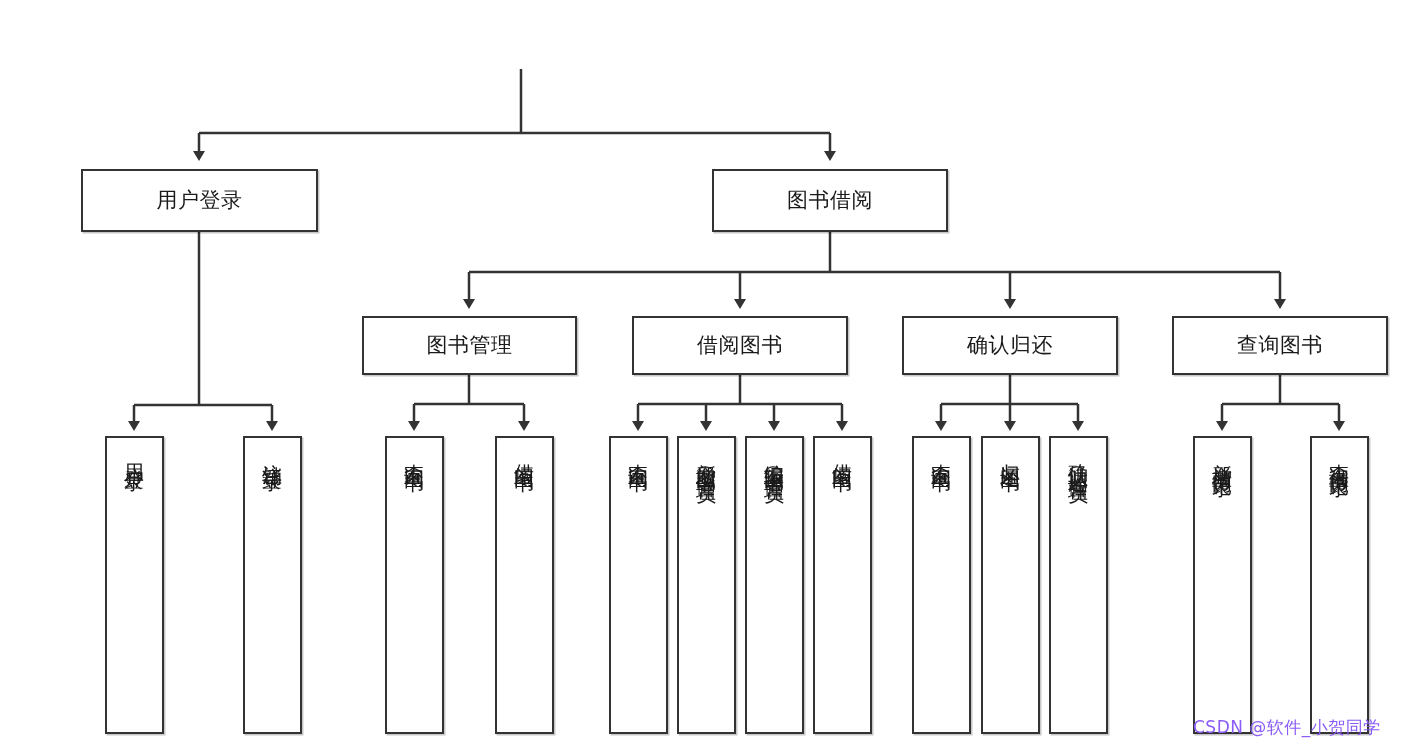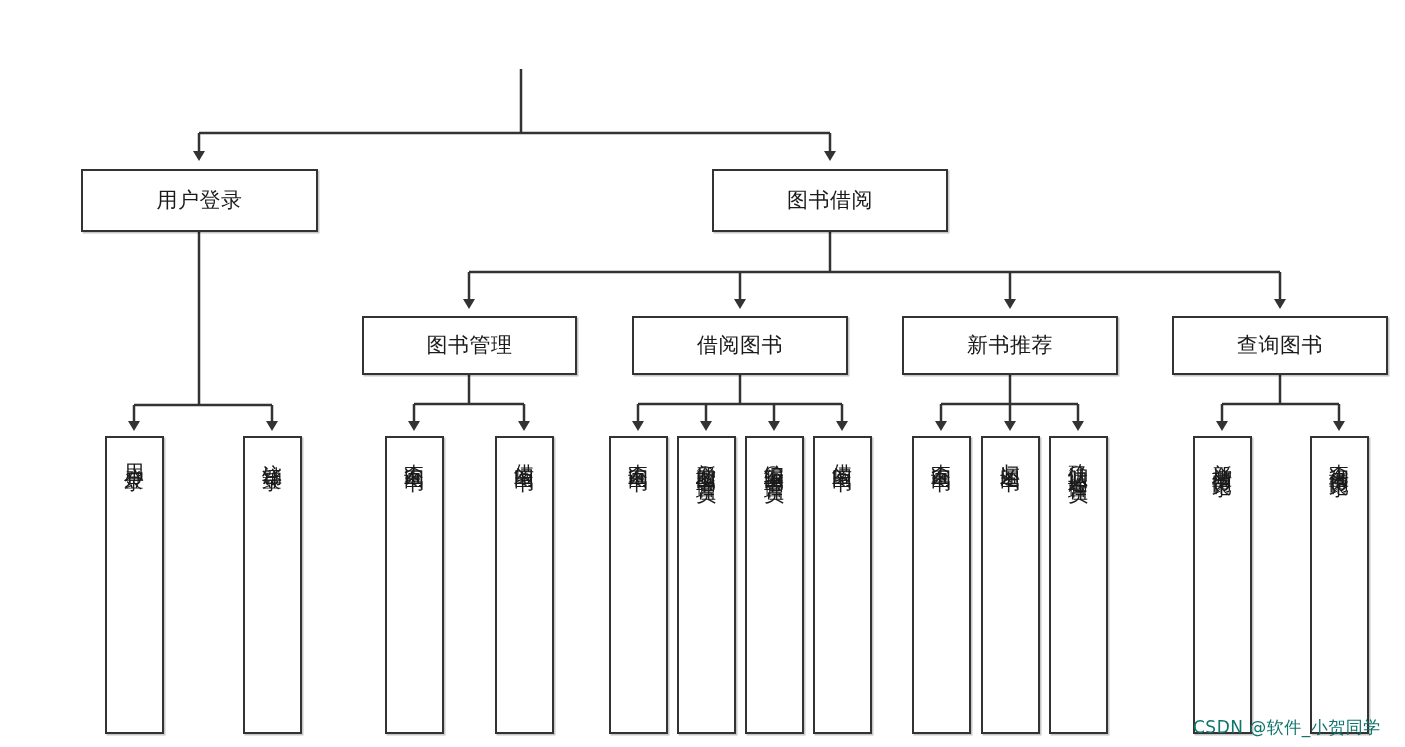--- a/index.html
+++ b/index.html
@@ -59,21 +59,21 @@
     text-orientation: upright;
     font-size: 20px;
     letter-spacing: 3px;
     line-height: 1;
   }
   .watermark {
     position: absolute;
     left: 1193px;
     top: 716px;
     font-size: 17px;
-    color: #0f766e;
+    color: #8b5cf6;
     white-space: nowrap;
     letter-spacing: 0.5px;
     pointer-events: none;
   }
 </style>
 </head>
 <body>
 
 <div id="diagram-root">
 
@@ -135,21 +135,21 @@
     <span class="node-label">图书借阅</span>
   </div>
 
   <div class="node-box node-h" style="left:362px; top:316px; width:215px; height:59px;">
     <span class="node-label">图书管理</span>
   </div>
   <div class="node-box node-h" style="left:632px; top:316px; width:216px; height:59px;">
     <span class="node-label">借阅图书</span>
   </div>
   <div class="node-box node-h" style="left:902px; top:316px; width:216px; height:59px;">
-    <span class="node-label">新书推荐</span>
+    <span class="node-label">确认归还</span>
   </div>
   <div class="node-box node-h" style="left:1172px; top:316px; width:216px; height:59px;">
     <span class="node-label">查询图书</span>
   </div>
 
   <div class="node-box node-v" style="left:105px; top:436px; width:59px; height:298px;">
     <span class="node-label">用户登录</span>
   </div>
   <div class="node-box node-v" style="left:243px; top:436px; width:59px; height:298px;">
     <span class="node-label">注销登录</span>

